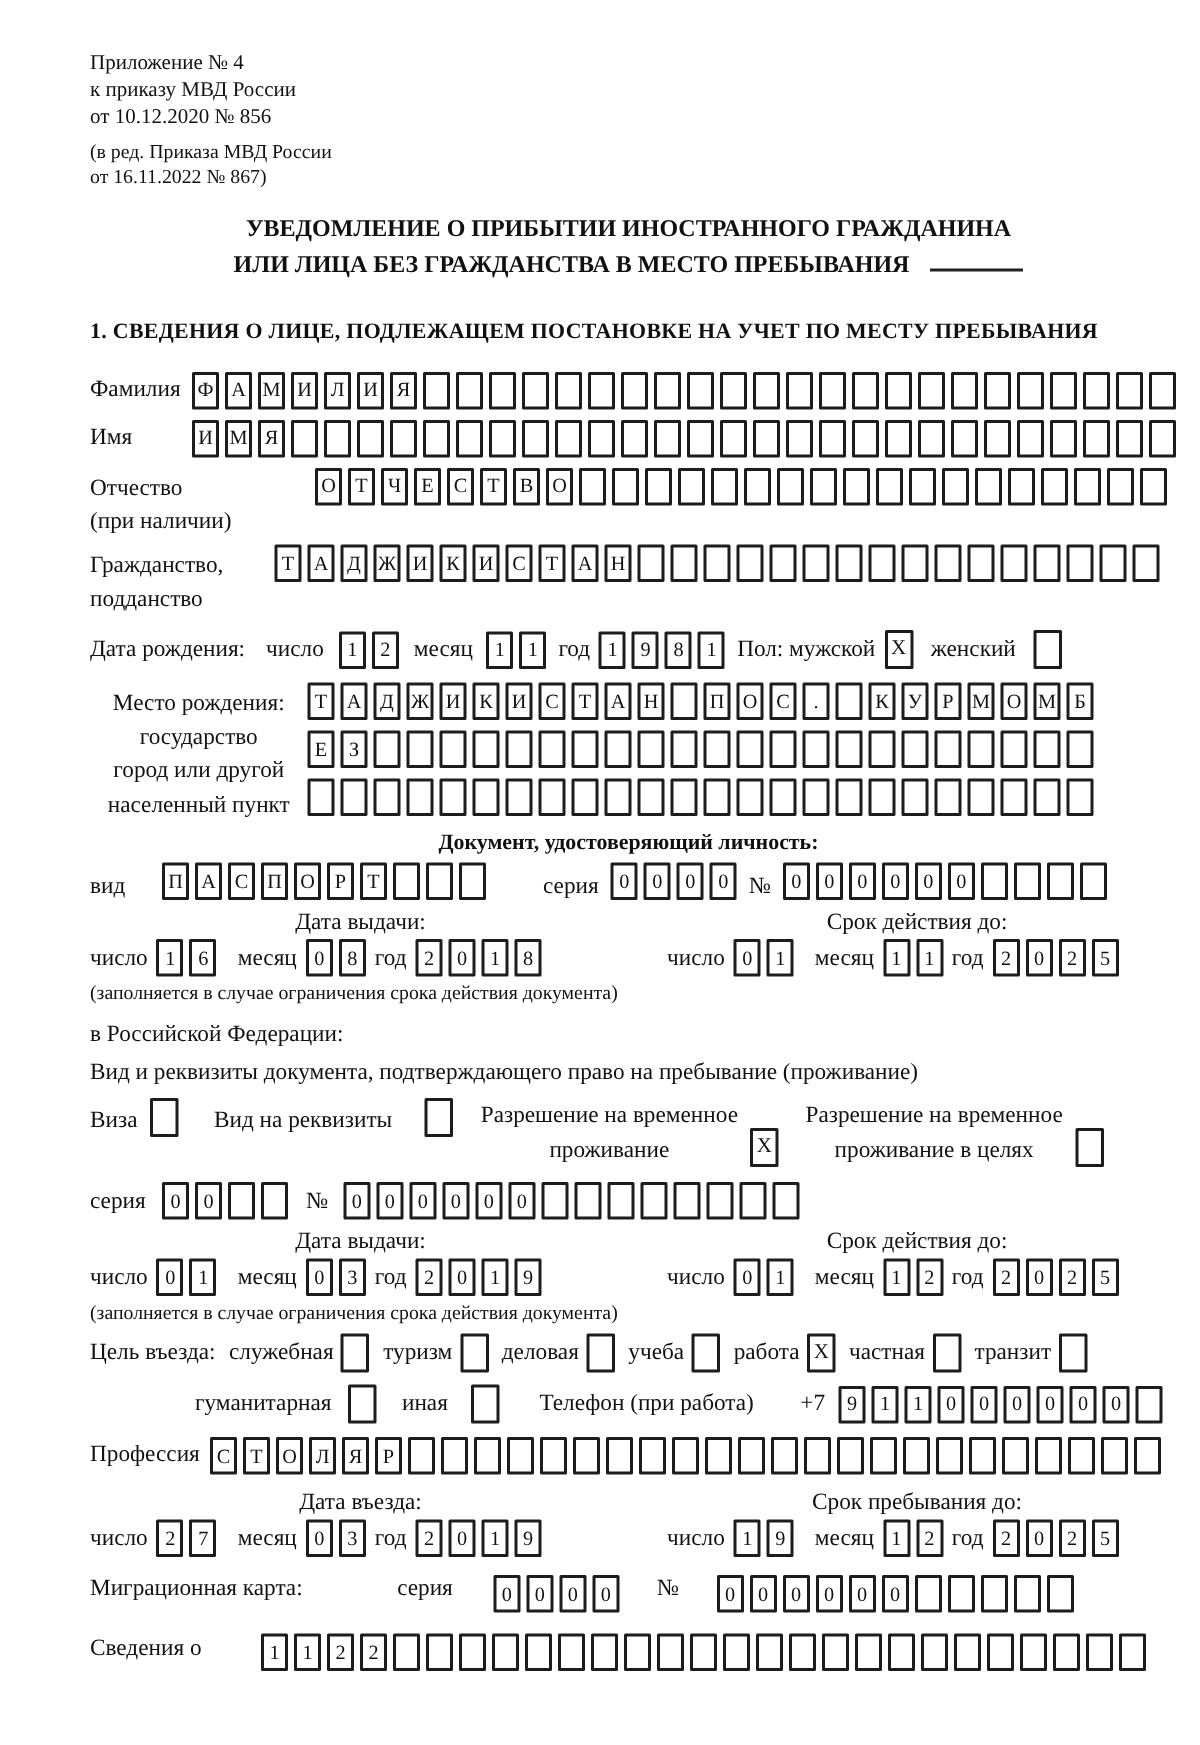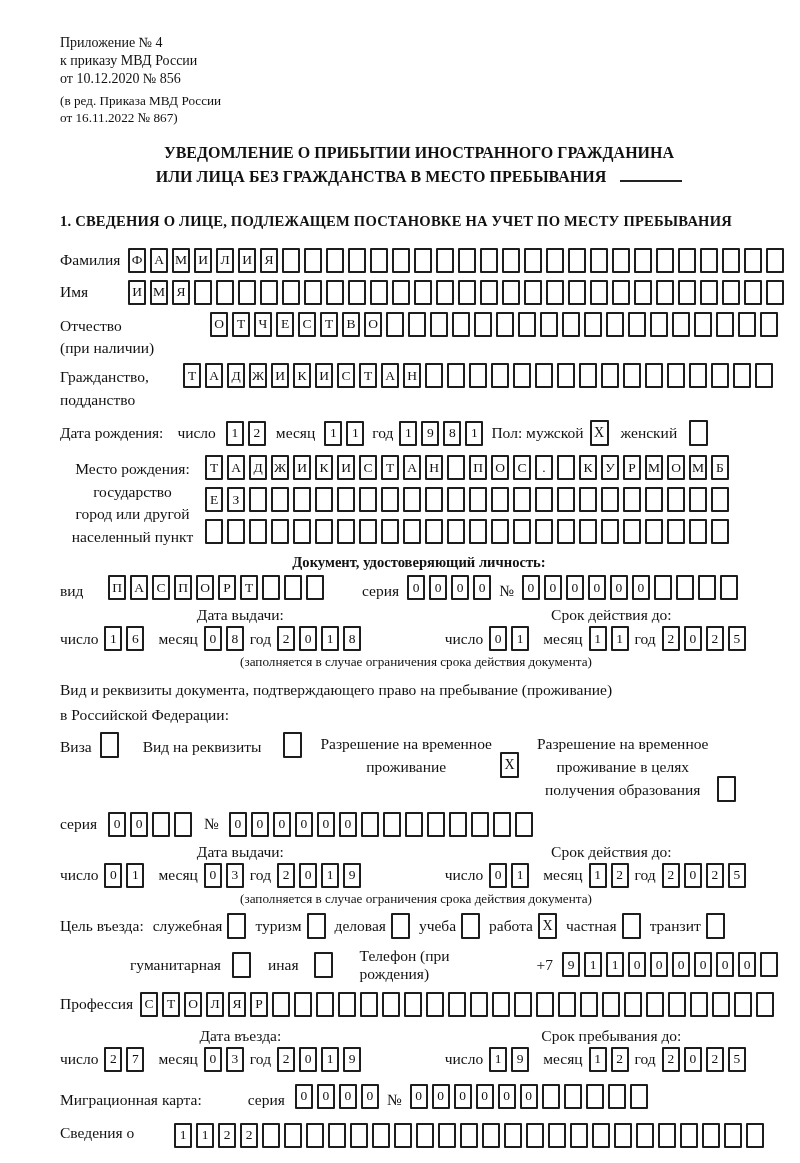--- a/index.html
+++ b/index.html
@@ -33,21 +33,21 @@
 
   .sublabel{line-height:1.45;padding-top:3px;}
 
   
   .datepair{display:flex;margin-top:10px;}
   .dategrp{width:368px;}
   .dategrp.right{width:340px;margin-left:24px;}
   .dg-head{text-align:center;margin-bottom:2px;}
   .dg-row{display:flex;align-items:center;gap:6px;}
   .dg-row .t{padding-top:0;}
-  .note{font-size:13.2px;text-align:center;margin-top:3px;margin-right:6px;}
+  .note{font-size:13.2px;text-align:left;margin-top:3px;margin-right:6px;}
 
   .center-heading{text-align:center;font-weight:bold;font-size:14.6px;margin-top:10px;}
 
   .optpair{display:flex;align-items:flex-end;gap:8px;}
   .optlines{text-align:center;line-height:1.5;}
   .purp{display:flex;align-items:center;gap:5px;}
 
   .reps{display:flex;margin-top:10px;}
   .reps .labels{width:114px;line-height:1.55;padding-top:2px;}
   .reps .grid{display:flex;flex-direction:column;gap:8px;padding-top:4px;}
@@ -410,22 +410,22 @@
             <span class="cell">0</span>
             <span class="cell">2</span>
             <span class="cell">5</span>
           </span>
       </div>
     </div>
   </div>
   <div class="note">(заполняется в случае ограничения срока действия документа)</div>
 
   <div style="margin-top:8px;line-height:1.6;">
+    <div>в Российской Федерации:</div>
     <div>Вид и реквизиты документа, подтверждающего право на пребывание (проживание)</div>
-    <div>в Российской Федерации:</div>
   </div>
 
   <div class="row" style="margin-top:4px;gap:18px;">
     <span class="optpair">
       <span class="optlines">Виза</span>
       <span class="chk"></span>
     </span>
     <span class="optpair" style="margin-left:6px;">
       <span class="optlines">Вид на реквизиты</span>
       <span class="chk" style="margin-left:14px;"></span>
@@ -434,21 +434,20 @@
       <span class="optlines">
         <span style="display:block">Разрешение на временное</span>
         <span style="display:block">проживание</span>
       </span>
       <span class="chk">X</span>
     </span>
     <span class="optpair">
       <span class="optlines">
         <span style="display:block">Разрешение на временное</span>
         <span style="display:block">проживание в целях</span>
-        <span style="display:block">получения образования</span>
       </span>
       <span class="chk"></span>
     </span>
   </div>
 
   <div class="row" style="margin-top:10px;align-items:center;">
     <span style="width:48px;">серия</span>
     <span class="cells">
         <span class="cell">0</span>
         <span class="cell">0</span>
@@ -556,21 +555,21 @@
 
   <div class="row" style="margin-top:8px;align-items:center;margin-left:70px;gap:9px;">
     <span class="purp">
         <span>гуманитарная</span>
         <span class="chk" style="margin-left:6px;"></span>
       </span>
     <span class="purp" style="margin-left:8px;">
         <span>иная</span>
         <span class="chk" style="margin-left:10px;"></span>
       </span>
-    <span style="margin-left:18px;">Телефон (при рождения)</span>
+    <span style="margin-left:18px;">Телефон (при работа)</span>
     <span style="margin-left:22px;">+7</span>
     <span class="cells">
         <span class="cell">9</span>
         <span class="cell">1</span>
         <span class="cell">1</span>
         <span class="cell">0</span>
         <span class="cell">0</span>
         <span class="cell">0</span>
         <span class="cell">0</span>
         <span class="cell">0</span>
@@ -654,21 +653,21 @@
         <span class="cells">
             <span class="cell">2</span>
             <span class="cell">0</span>
             <span class="cell">2</span>
             <span class="cell">5</span>
           </span>
       </div>
     </div>
   </div>
 
-  <div class="row" style="margin-top:12px;align-items:flex-end;">
+  <div class="row" style="margin-top:12px;align-items:flex-start;gap:17px;">
     <span>Миграционная карта:</span>
     <span style="margin-left:46px;">серия</span>
     <span class="cells" style="margin-left:10px;">
         <span class="cell">0</span>
         <span class="cell">0</span>
         <span class="cell">0</span>
         <span class="cell">0</span>
       </span>
     <span style="margin-left:8px;">№</span>
     <span class="cells" style="margin-left:8px;">

